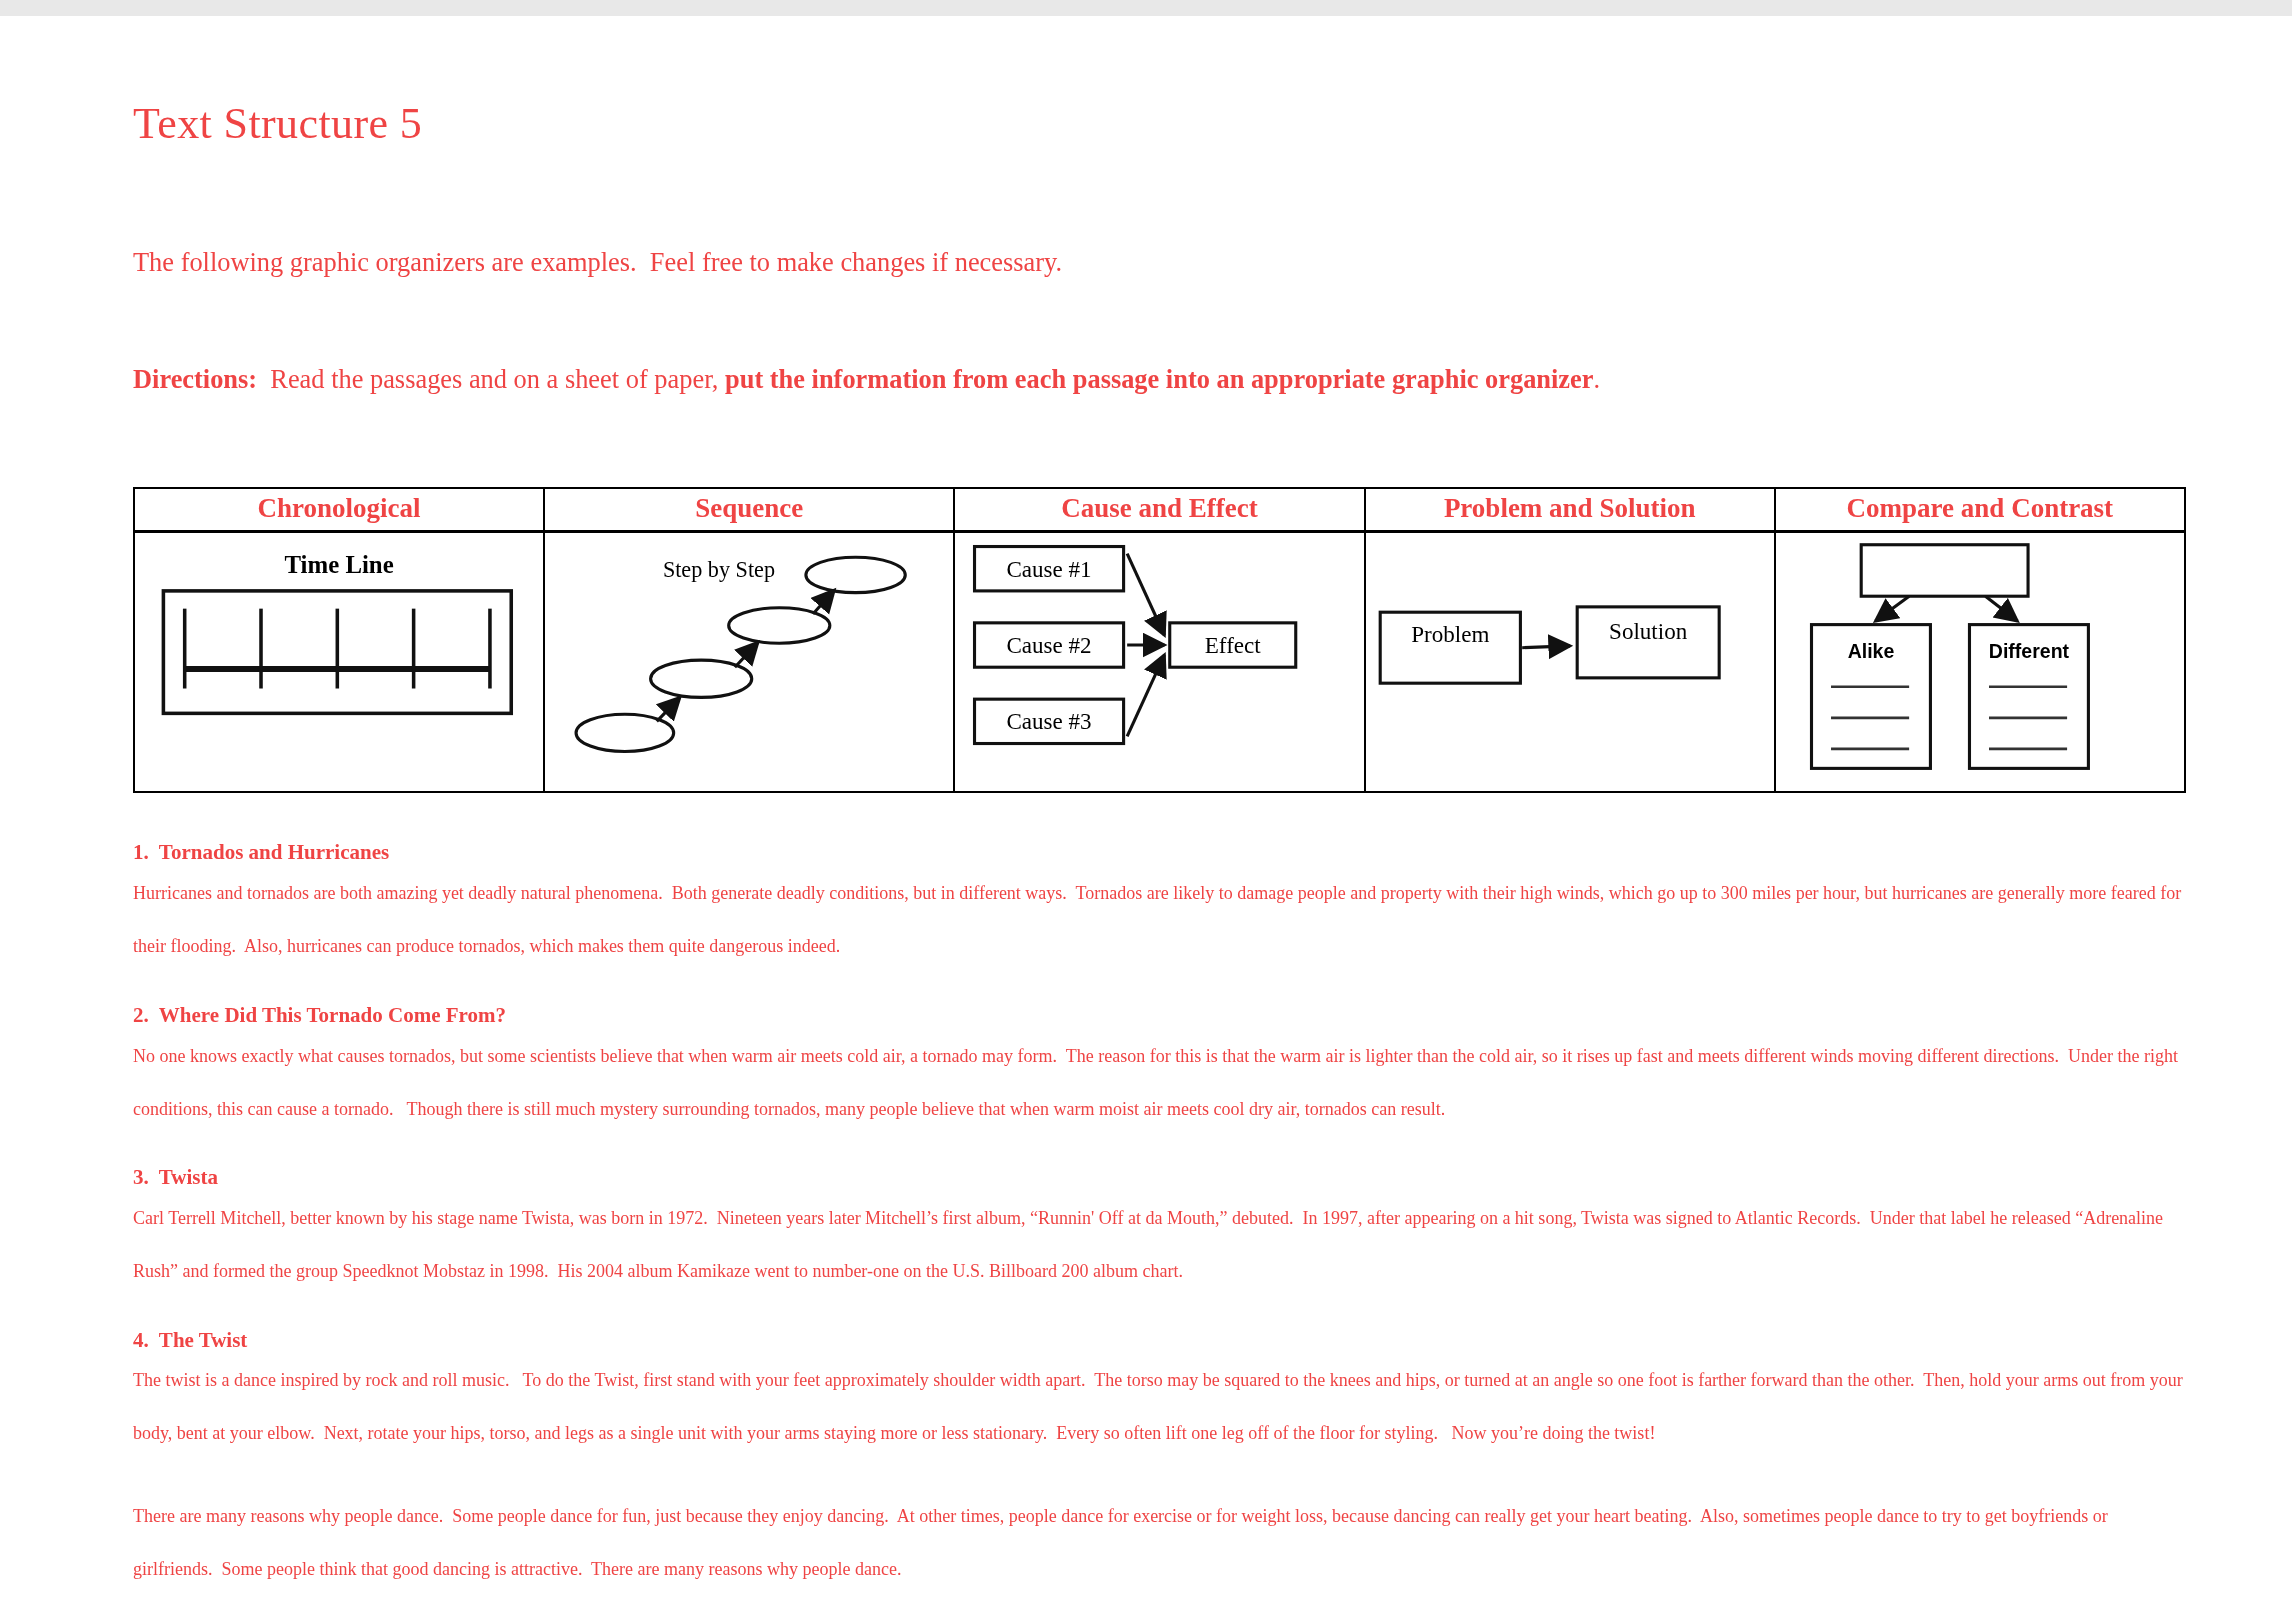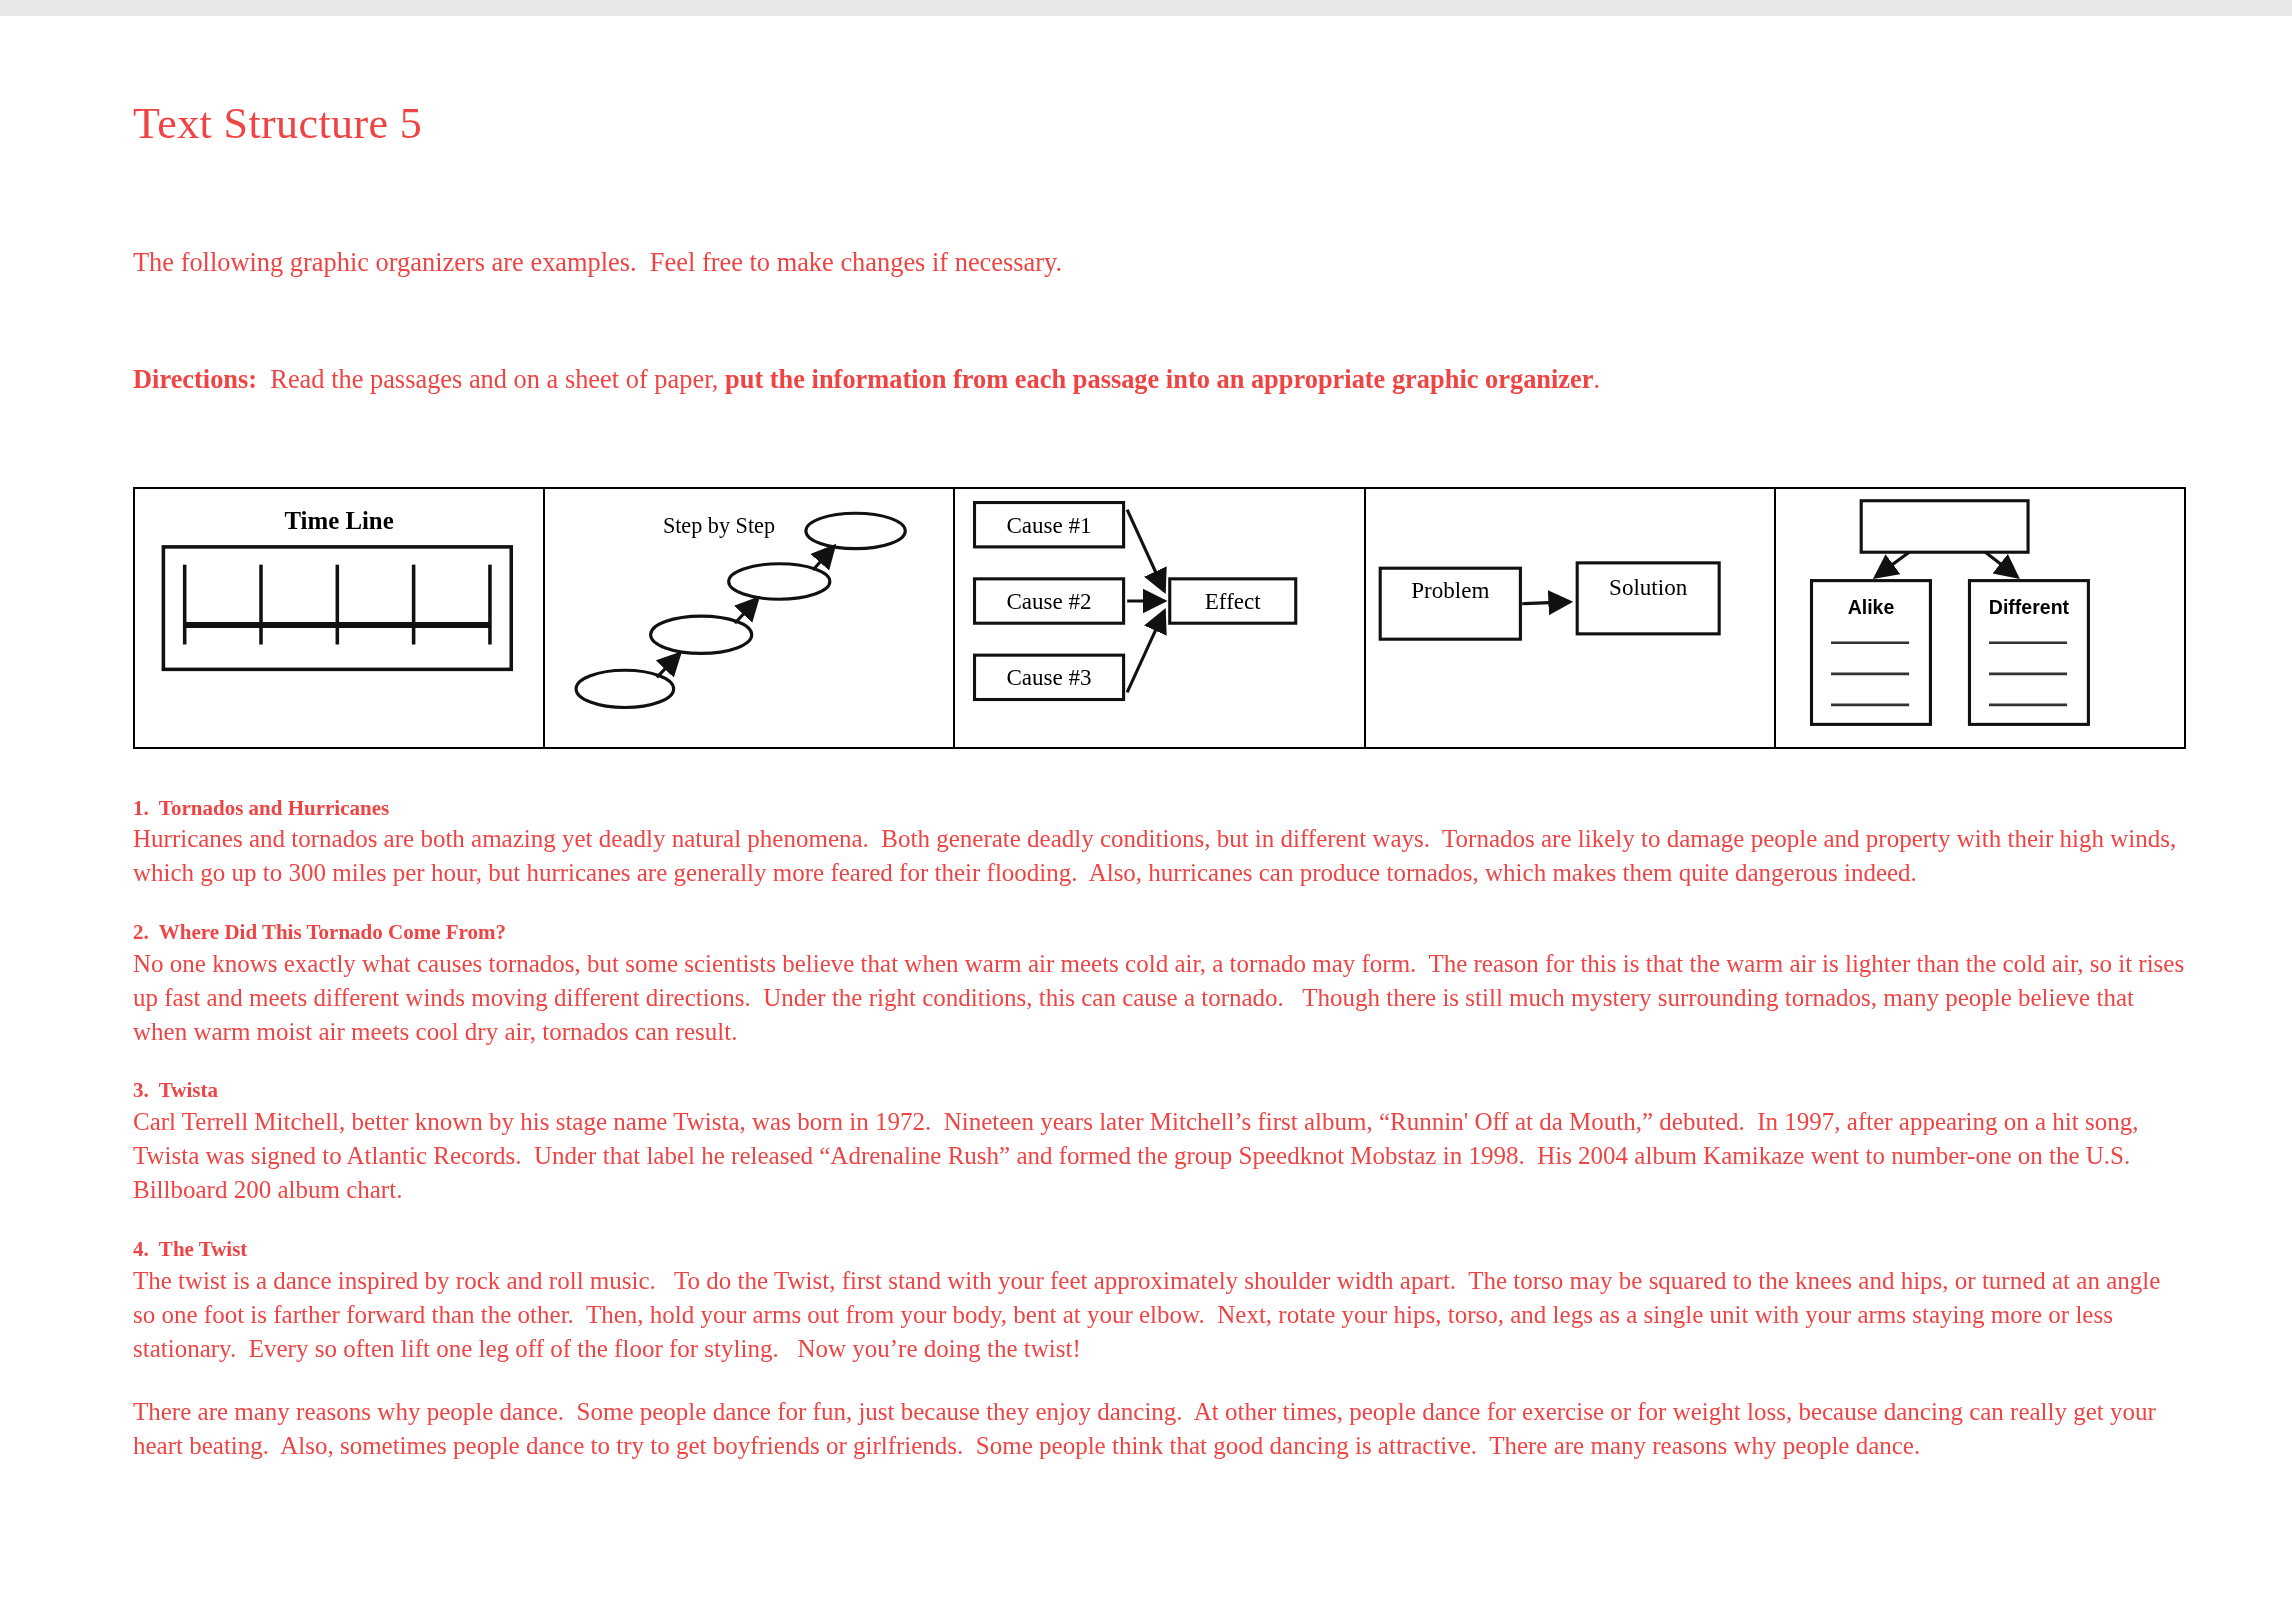--- a/index.html
+++ b/index.html
@@ -57,41 +57,48 @@
   
   .passages { margin-top: 47px; }
   .passage { margin-bottom: 29.6px; }
   .passage-title {
     font-size: 21px;
     font-weight: bold;
     margin: 0 0 1.8px 0;
     white-space: pre-wrap;
   }
   .passage-body {
-    font-size: 25px;
-    line-height: 34px;
+    font-size: 18px;
+    line-height: 53px;
     margin: 0;
     white-space: pre-wrap;
   }
 </style>
 </head>
 <body>
 
 <div class="page">
   <div class="content">
 
     <h1 class="doc-title">Text Structure 5</h1>
 
     <div class="directions">
       <div>The following graphic organizers are examples.  Feel free to make changes if necessary.</div>
       <div><span class="b">Directions:</span><span>  Read the passages and on a sheet of paper, </span><span class="b">put the information from each passage into an appropriate graphic organizer</span><span>.</span></div>
     </div>
 
     <table class="organizers">
       <tbody>
+          <tr>
+        <th>Chronological</th>
+        <th>Sequence</th>
+        <th>Cause and Effect</th>
+        <th>Problem and Solution</th>
+        <th>Compare and Contrast</th>
+      </tr>
       <tr>
 
         <td>
           <svg class="diagram-svg" viewBox="0 0 460 286" preserveAspectRatio="xMidYMid meet">
             <text class="svg-label-bold" x="230" y="44" text-anchor="middle">Time Line</text>
             <rect x="32" y="64" width="392" height="138" fill="none" stroke="#111" stroke-width="4"></rect>
             <line x1="56" y1="152" x2="400" y2="152" stroke="#111" stroke-width="7"></line>
             <g stroke="#111" stroke-width="4">
               <line x1="56" y1="84" x2="56" y2="174"></line>
               <line x1="142" y1="84" x2="142" y2="174"></line>

